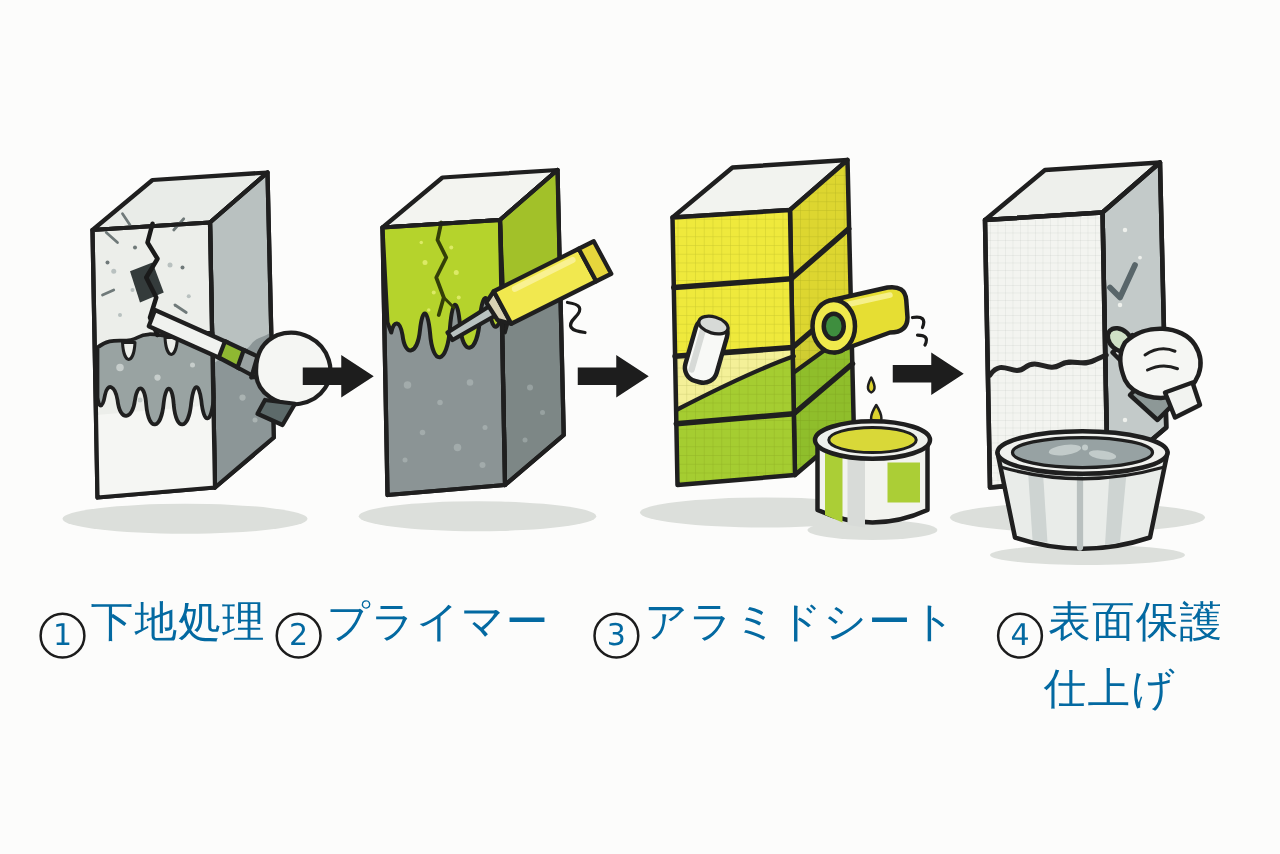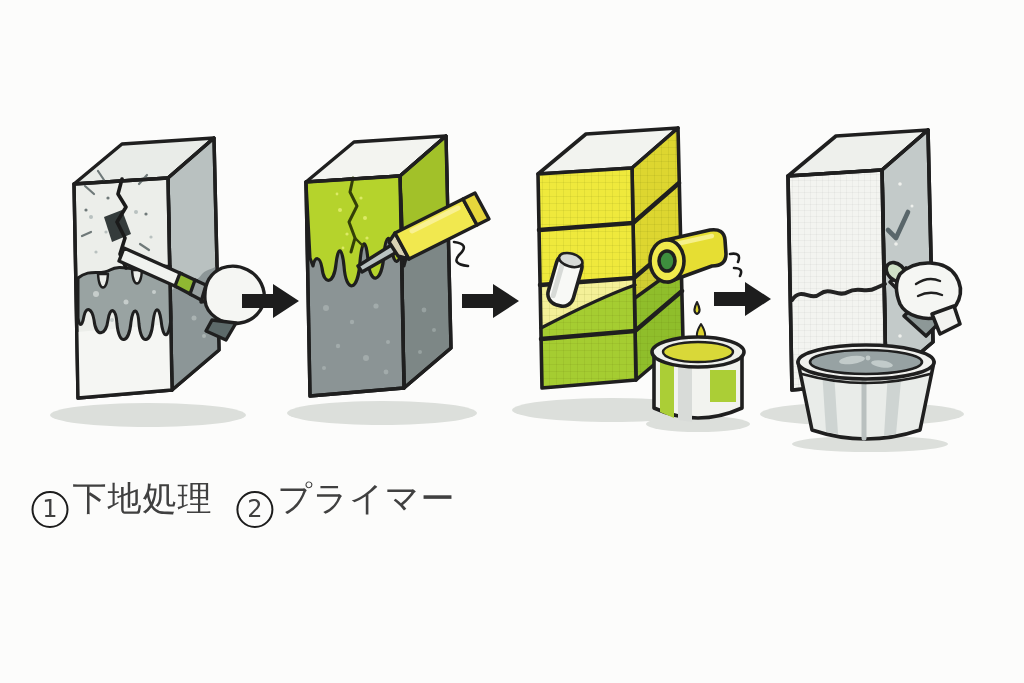--- a/index.html
+++ b/index.html
@@ -5,21 +5,21 @@
   html,body{margin:0;padding:0;}
   .canvas{
     position:relative;width:1024px;height:683px;overflow:hidden;
     background:#fcfcfb;
     font-family:"DejaVu Sans","Liberation Sans",sans-serif;
   }
   .illus{position:absolute;}
   .arrow{position:absolute;}
   .step-label{
     position:absolute;top:474px;transform:translateX(-50%);
-    text-align:center;color:#404040;font-size:34px;font-weight:500;
+    text-align:center;color:#0369a1;font-size:34px;font-weight:500;
     white-space:nowrap;letter-spacing:1px;
   }
   .step-label .line{display:block;line-height:48px;}
   .num{
     display:inline-flex;align-items:center;justify-content:center;
     width:37px;height:37px;box-sizing:border-box;
     border:2.5px solid #1c1c1c;border-radius:50%;
     font-size:24px;font-weight:500;margin-right:4px;vertical-align:-7px;
     letter-spacing:0;
   }
@@ -252,21 +252,26 @@
     <polygon points="0,12 31,12 31,2 57,19 31,36 31,26 0,26" fill="#1d1d1d"></polygon>
   </svg>
   <svg class="arrow" style="left:714px;top:280px" width="58" height="38" viewBox="0 0 58 38">
     <polygon points="0,12 31,12 31,2 57,19 31,36 31,26 0,26" fill="#1d1d1d"></polygon>
   </svg>
 
   <div class="step-label" style="left:122px">
     <span class="line"><span class="num">1</span><span>下地処理</span></span>
   </div>
 
-  <div class="step-label" style="left:346px">
+  <div class="step-label" style="left:330px">
     <span class="line"><span class="num">2</span><span>プライマー</span></span>
   </div>
 
   <div class="step-label" style="left:620px">
-  </div>
-
+    <span class="line"><span class="num">3</span><span>アラミドシート</span></span>
+  </div>
+
+  <div class="step-label" style="left:888px">
+    <span class="line"><span class="num">4</span><span>表面保護</span></span>
+    <span class="line">仕上げ</span>
+  </div>
 
 </div>
 
 </body></html>

